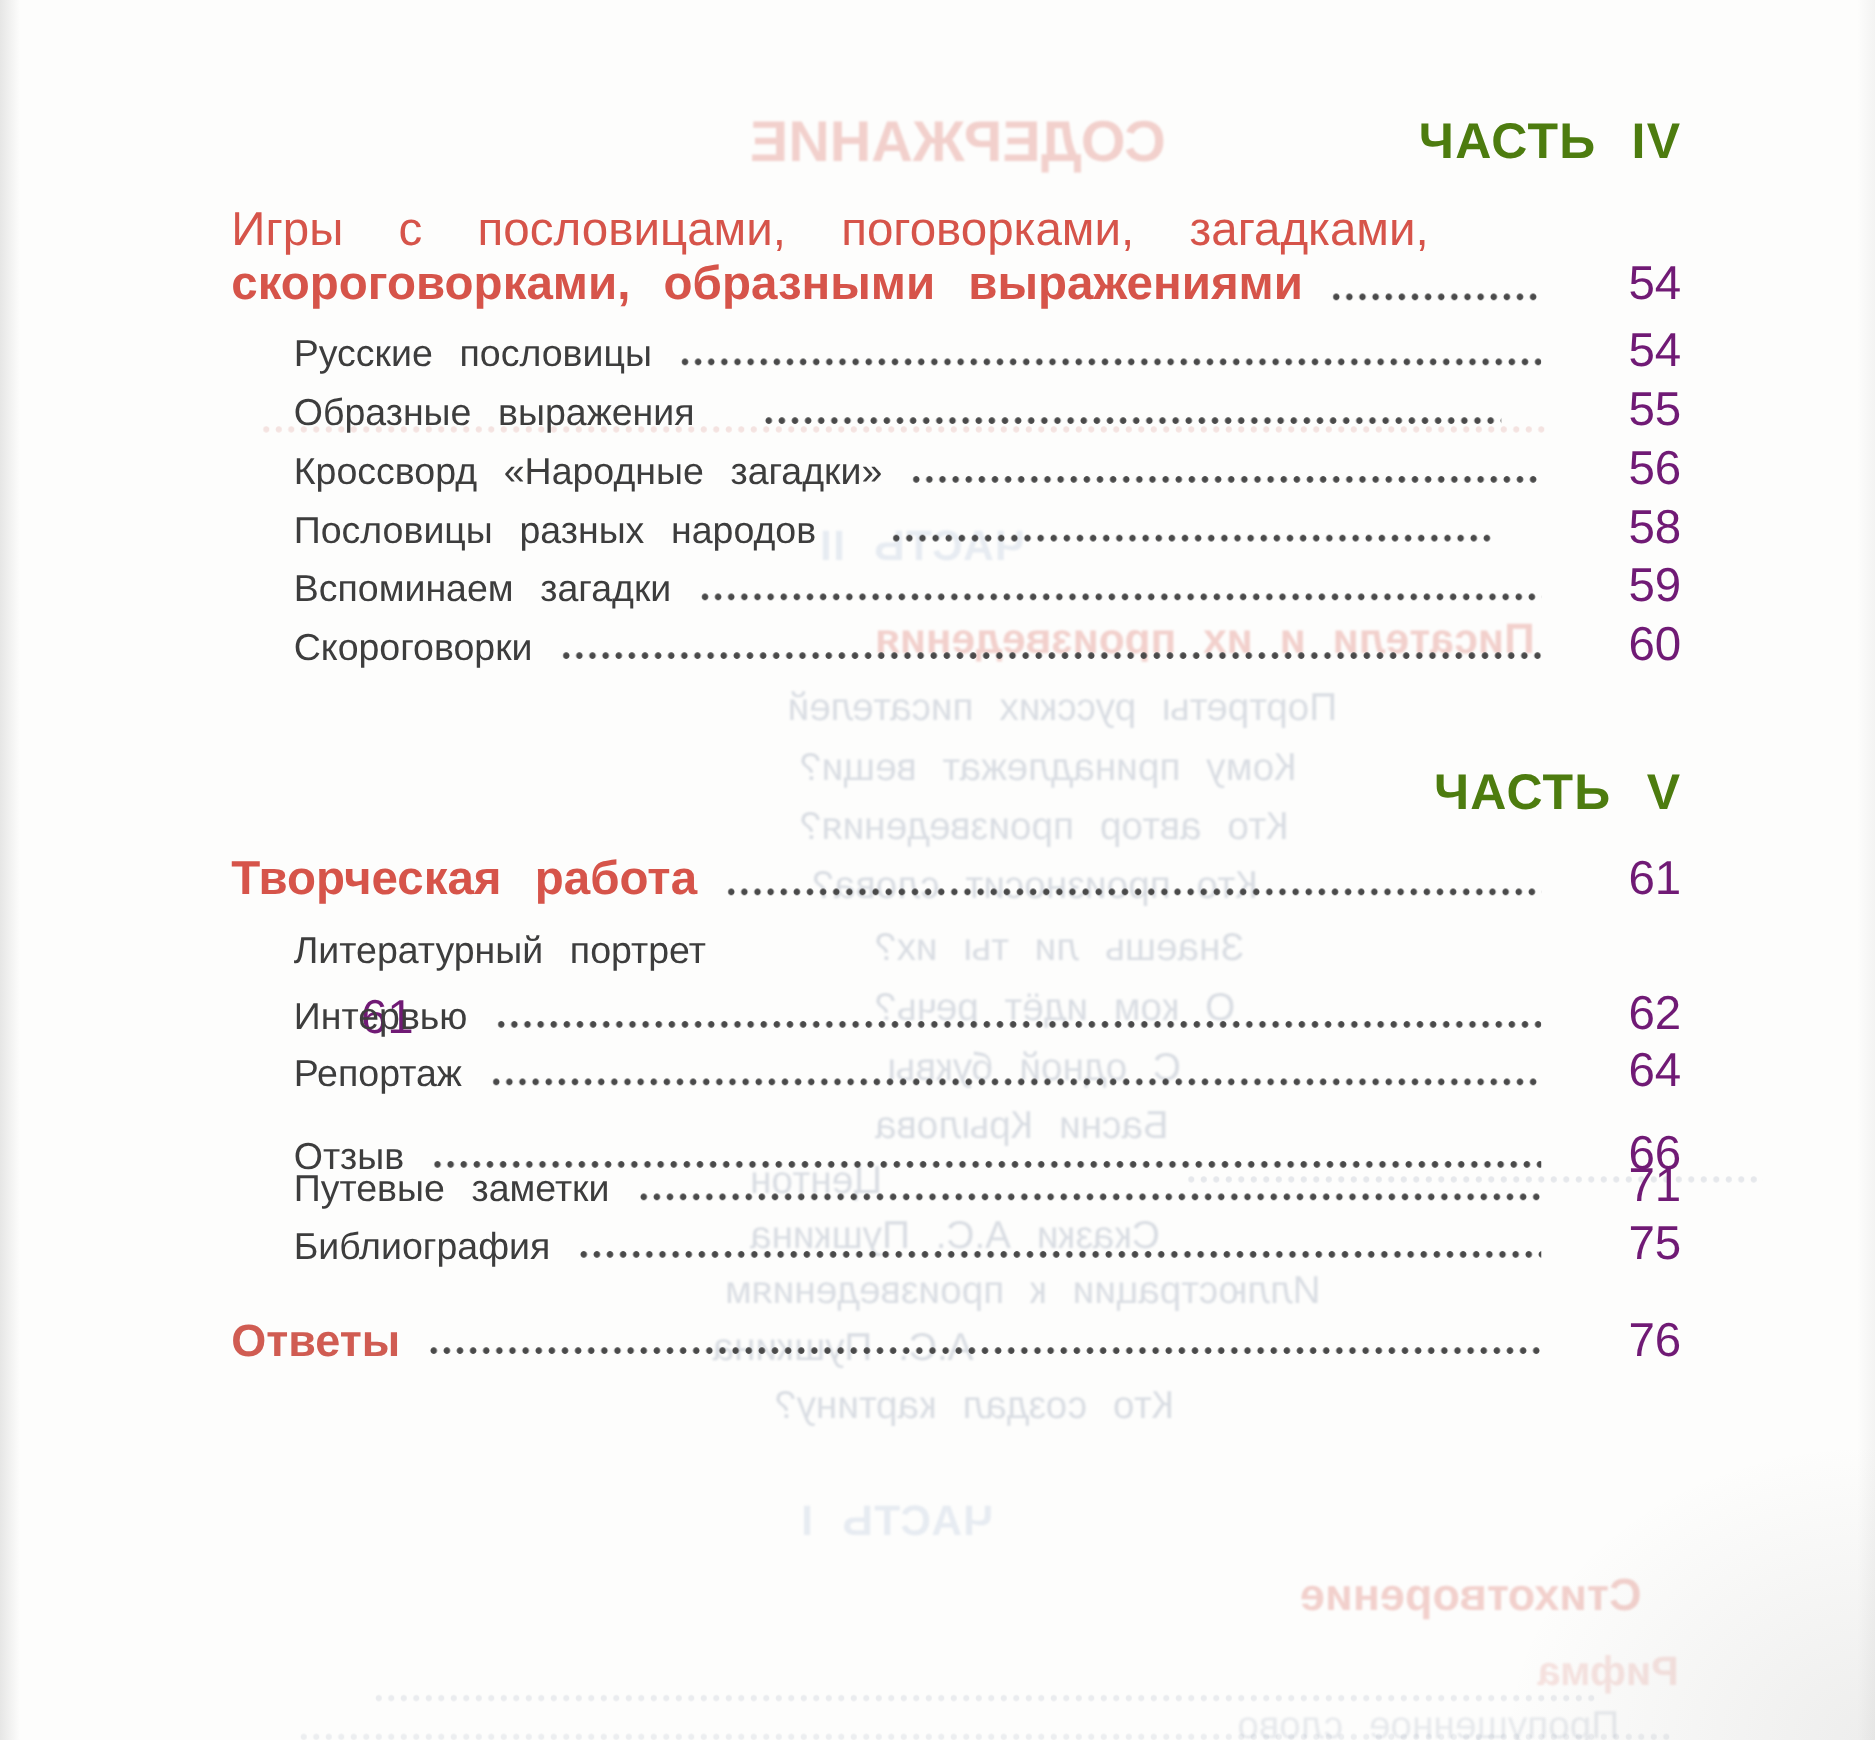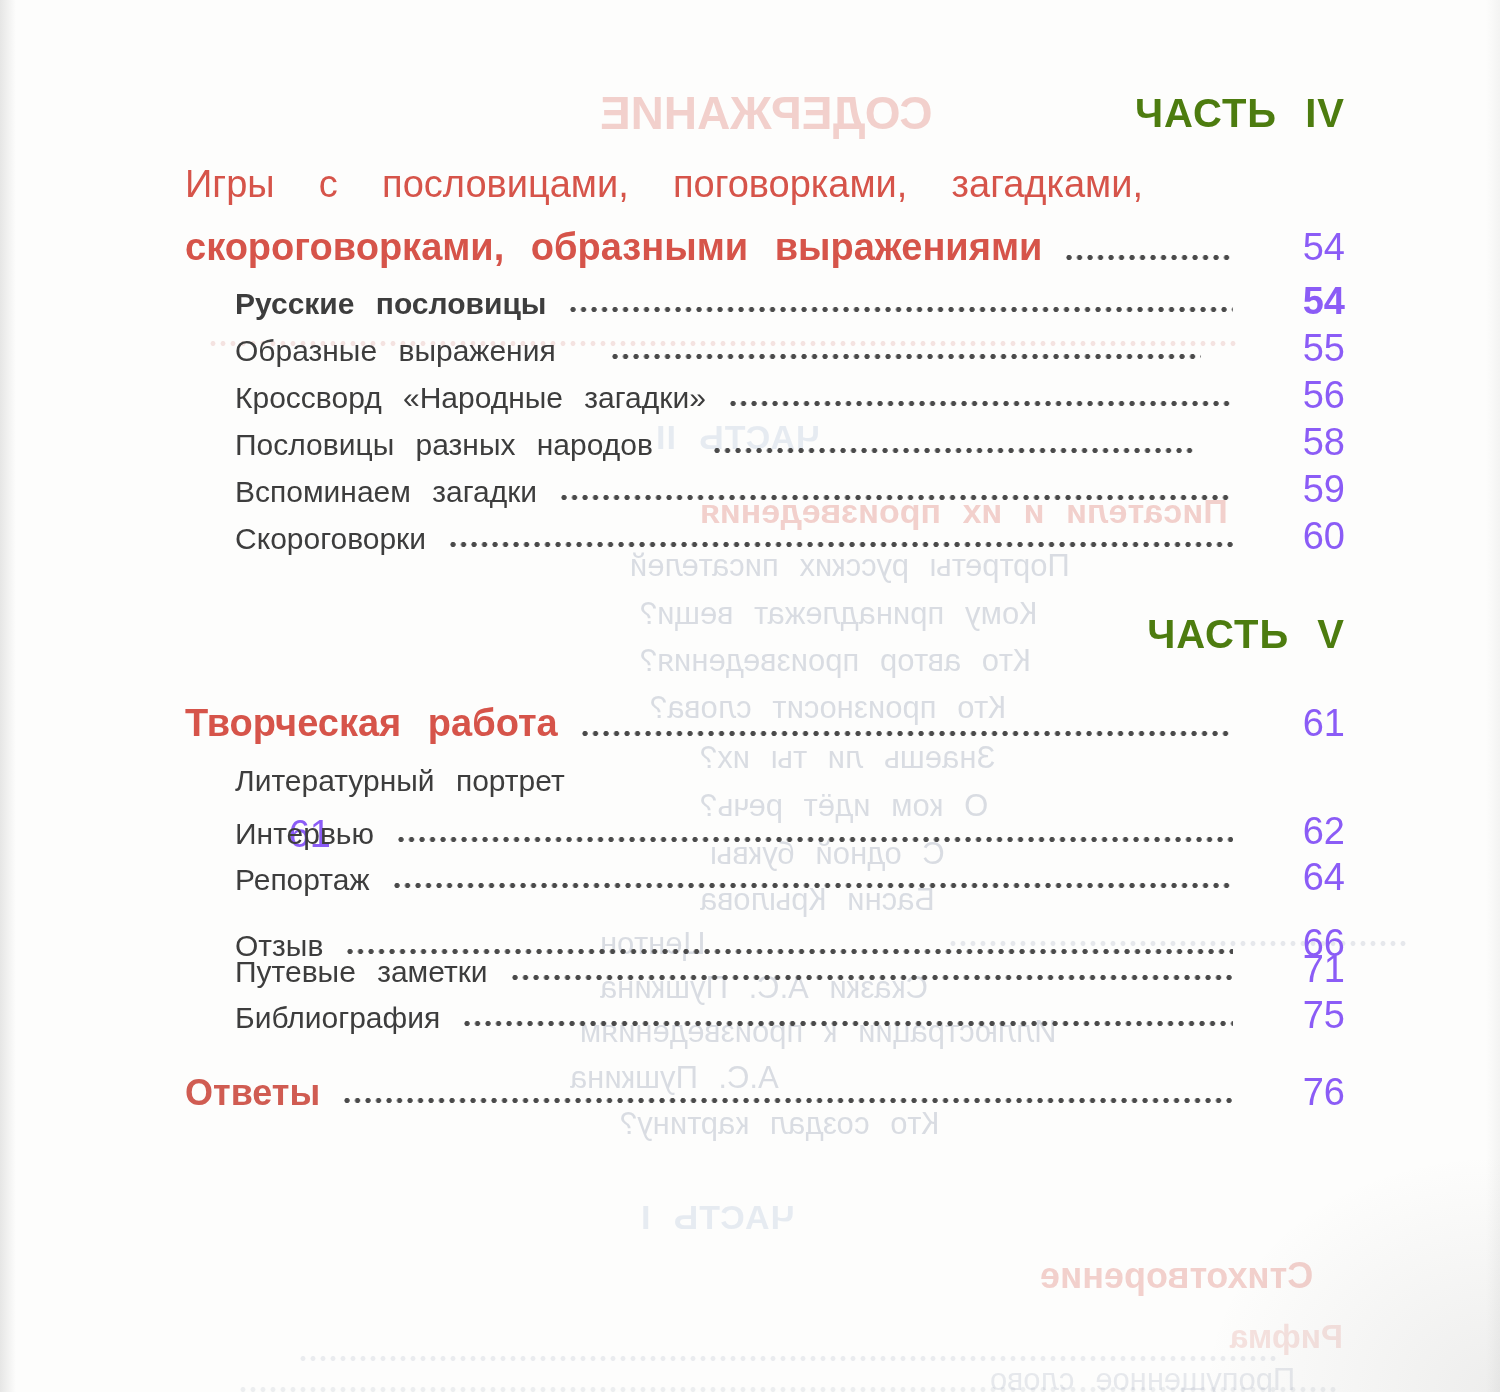--- a/index.html
+++ b/index.html
@@ -48,21 +48,20 @@
     position:absolute; left:0; width:958px;
     font-size:38px; font-weight:400;
     color:#d6544a;
     text-align: justify; text-align-last: justify;
     word-spacing:6px; line-height:1.1;
   }
   .row {
     position:absolute; left:0; right:0;
     display:flex; align-items:baseline;
     line-height:1.15;
-    margin-top:20px;
   }
   .row .label {
     flex:0 0 auto; white-space:nowrap;
     font-size:30px; color:#3d3d3d;
     word-spacing:13px;
   }
   .row.indent { padding-left:50px; }
   .row.section .label {
     font-size:38px; font-weight:700; color:#d6544a; word-spacing:16px;
   }
@@ -71,21 +70,21 @@
   }
   .leader {
     flex:1 1 auto; align-self:flex-end;
     height:7px; margin:0 16px 9px 24px;
     background-image: radial-gradient(circle at 3px 3.5px, #4a4a4a 2.3px, rgba(0,0,0,0) 2.9px);
     background-size: 10.5px 7px; background-repeat: repeat-x;
     background-position: left bottom;
   }
   .pagenum {
     flex:0 0 auto; width:96px; text-align:right;
-    font-size:38px; color:#8b5cf6; line-height:1;
+    font-size:38px; color:#701a75; line-height:1;
   }
 
   
   .edge-left {
     position:absolute; left:0; top:0; bottom:0; width:16px; z-index:3;
     background: linear-gradient(90deg, rgba(110,110,110,.16), rgba(110,110,110,0));
   }
   .edge-right {
     position:absolute; right:0; top:0; bottom:0; width:14px; z-index:3;
     background: linear-gradient(270deg, rgba(130,130,130,.08), rgba(130,130,130,0));
@@ -131,21 +130,21 @@
 
     <div class="part-heading" style="top:93px;">ЧАСТЬ IV</div>
 
     <div class="section-title-line1" style="top:164px;">Игры с пословицами, поговорками, загадками,</div>
     <div class="row section" style="top:206px;">
       <span class="label">скороговорками, образными выражениями</span>
       <span class="leader"></span>
       <span class="pagenum">54</span>
     </div>
 
-    <div class="row indent" style="top:262px;font-weight:bold;">
+    <div class="row indent" style="top:262px;">
       <span class="label">Русские пословицы</span>
       <span class="leader"></span>
       <span class="pagenum">54</span>
     </div>
     <div class="row indent" style="top:309px;gap:32px;">
       <span class="label">Образные выражения</span>
       <span class="leader"></span>
       <span class="pagenum">55</span>
     </div>
     <div class="row indent" style="top:356px;">

